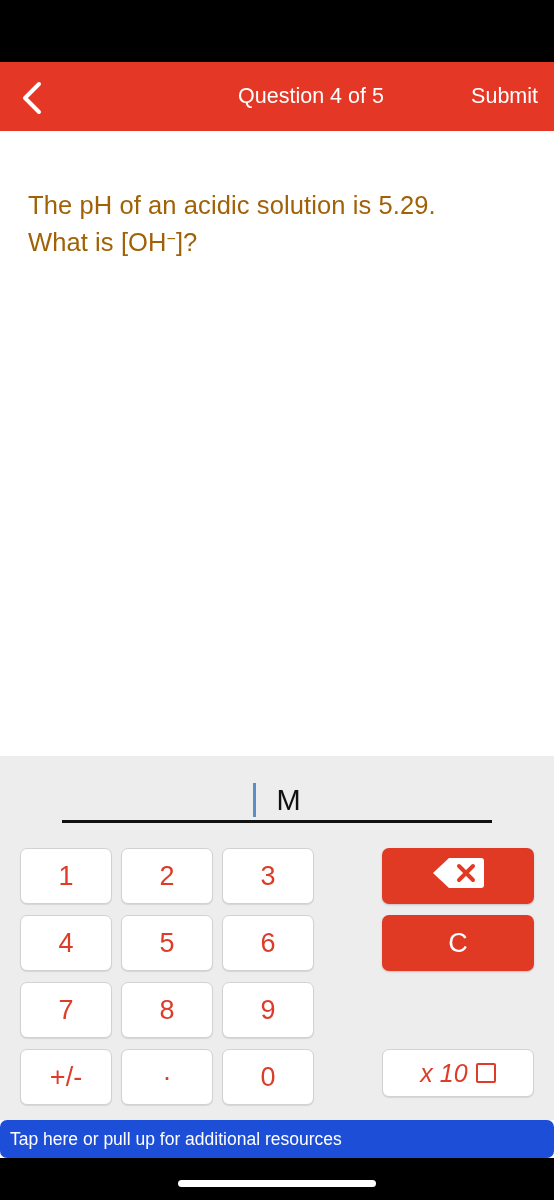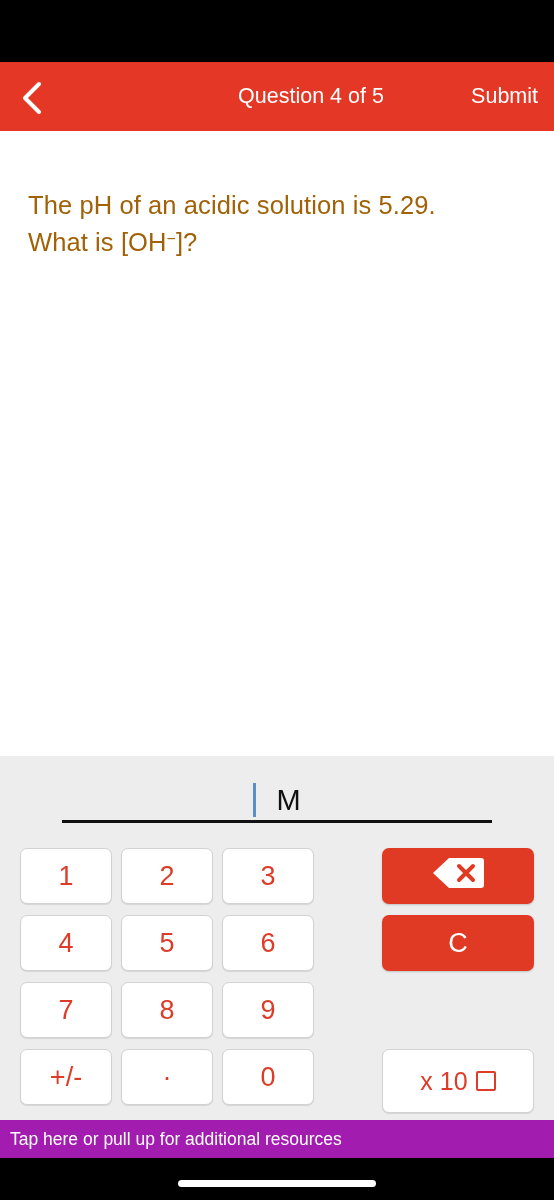--- a/index.html
+++ b/index.html
@@ -173,28 +173,29 @@
     margin-left: 8px;
     vertical-align: 6px;
   }
 
   
   .resources-bar {
     position: absolute;
     left: 0; top: 1120px;
     width: 554px;
     height: 38px;
-    background: #a21caf;
+    background: #1d4ed8;
     color: #ffffff;
     font-size: 17.5px;
     display: flex;
     align-items: center;
     padding-left: 10px;
     box-sizing: border-box;
     cursor: pointer;
+    border-radius: 7px;
   }
 
   
   .home-area {
     position: absolute;
     left: 0; top: 1158px;
     width: 554px;
     height: 42px;
     background: #000000;
   }
@@ -289,21 +290,21 @@
           <path d="M18 2 H50 A3 3 0 0 1 53 5 V29 A3 3 0 0 1 50 32 H18 L2 17 Z" fill="#ffffff"></path>
           <path d="M28 10 L42 24 M42 10 L28 24" stroke="#E03A24" stroke-width="4" stroke-linecap="round"></path>
         </svg>
       </span>
     </div>
 
     <div class="key key-red" style="left:382px; top:159px; width:152px; height:56px;">
       <span>C</span>
     </div>
 
-    <div class="key key-exp" style="left:382px; top:293px; width:152px; height:64px;">
+    <div class="key key-exp" style="left:382px; top:293px; width:152px; height:48px;font-style:italic;">
       <span>x 10</span>
         <span class="exp-box"></span>
     </div>
 
   </div>
 
   <div class="resources-bar">
     <span>Tap here or pull up for additional resources</span>
   </div>
 

